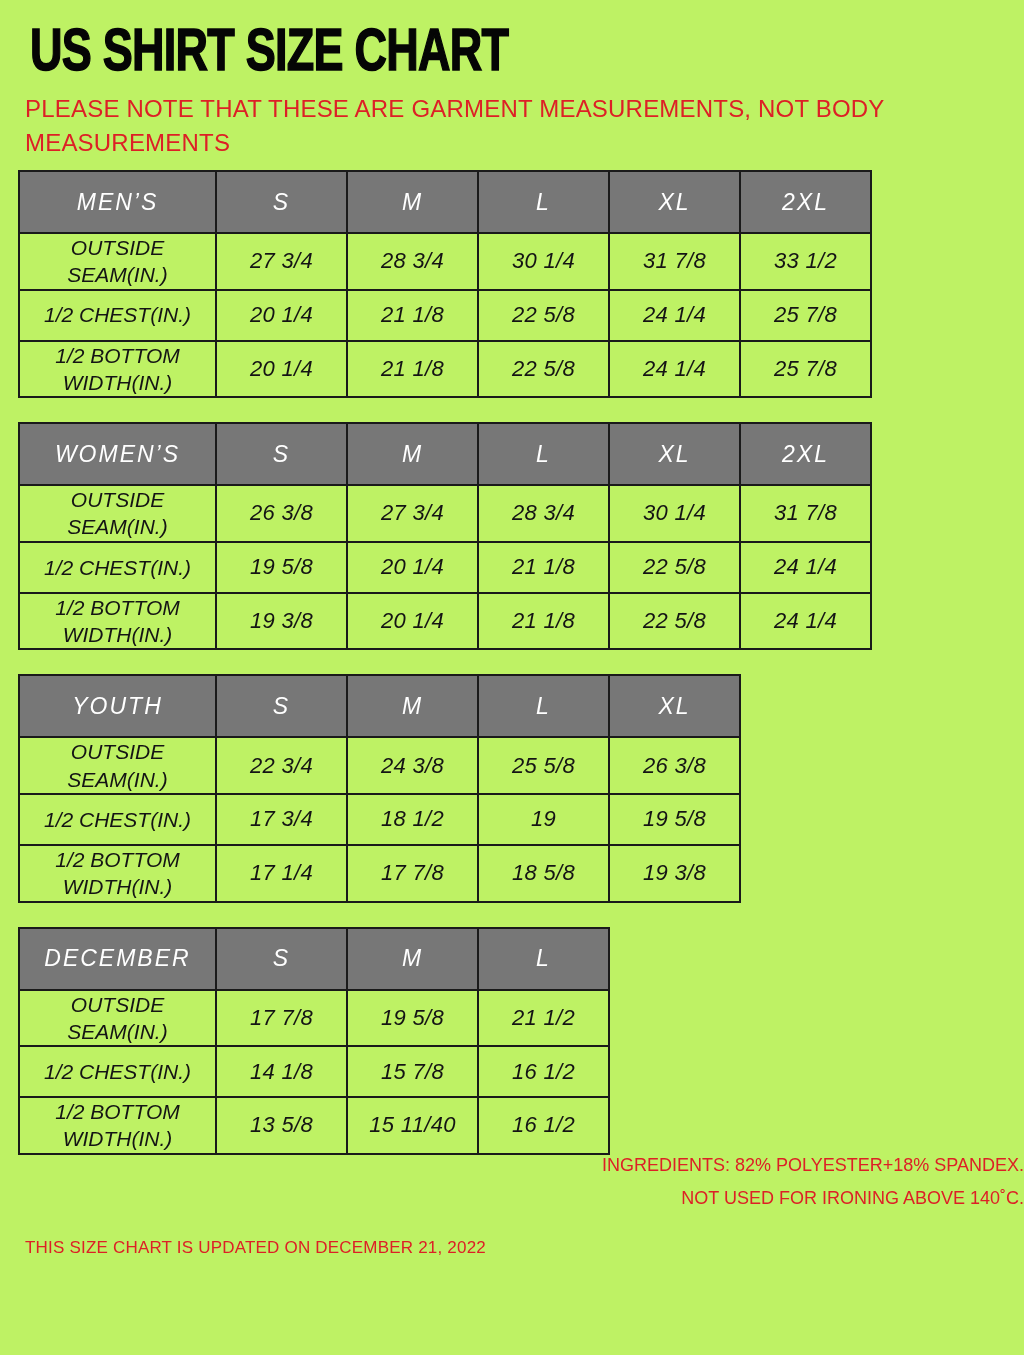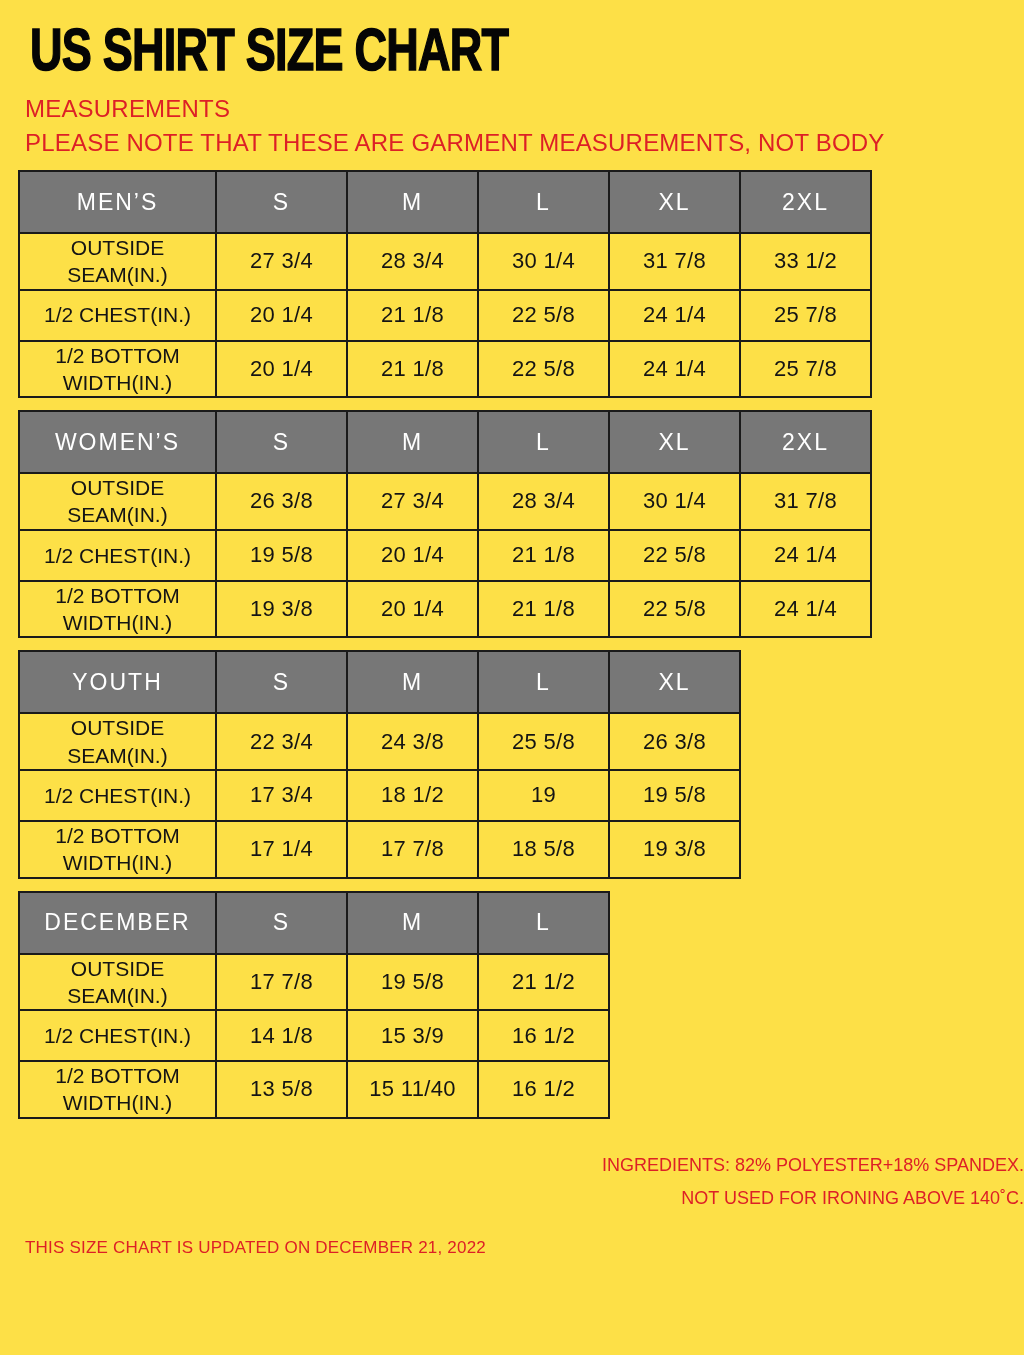--- a/index.html
+++ b/index.html
@@ -1,20 +1,20 @@
 <!DOCTYPE html>
 <html><head>
 <meta charset="utf-8">
 <style>
   html, body { margin: 0; padding: 0; background: #ffffff; }
   .page {
     position: relative;
     width: 1024px;
     height: 1355px;
-    background: #fde047;
+    background: #bef264;
     font-family: "Liberation Sans", sans-serif;
     overflow: hidden;
   }
 
   
   .title {
     position: absolute;
     left: 30px;
     top: 20px;
     font-size: 60px;
@@ -41,22 +41,23 @@
   }
 
   
   .tables {
     position: absolute;
     left: 18px;
     top: 170px;
   }
   table.size-table {
     border-collapse: collapse;
-    margin-bottom: 12px;
+    margin-bottom: 24px;
     table-layout: fixed;
+    font-style: italic;
   }
   table.size-table th, table.size-table td {
     border: 2px solid #1a1a1a;
     text-align: center;
     vertical-align: middle;
     padding: 0 2px;
     box-sizing: border-box;
   }
   table.size-table thead tr { height: 62px; }
   table.size-table tbody tr { height: 51px; }
@@ -107,22 +108,22 @@
   }
 </style>
 </head>
 <body>
 
 <div class="page">
 
   <div class="title">US SHIRT SIZE CHART</div>
 
   <div class="subtitle">
+    <div>PLEASE NOTE THAT THESE ARE GARMENT MEASUREMENTS, NOT BODY</div>
     <div>MEASUREMENTS</div>
-    <div>PLEASE NOTE THAT THESE ARE GARMENT MEASUREMENTS, NOT BODY</div>
   </div>
 
   <div class="tables" id="tables">
       <table class="size-table">
         <colgroup>
           <col class="label-col">
           <col class="data-col">
           <col class="data-col">
           <col class="data-col">
           <col class="data-col">
@@ -270,21 +271,21 @@
         <tbody>
           <tr>
             <th>OUTSIDE SEAM(IN.)</th>
             <td>17 7/8</td>
             <td>19 5/8</td>
             <td>21 1/2</td>
           </tr>
           <tr>
             <th>1/2 CHEST(IN.)</th>
             <td>14 1/8</td>
-            <td>15 3/9</td>
+            <td>15 7/8</td>
             <td>16 1/2</td>
           </tr>
           <tr>
             <th>1/2 BOTTOM WIDTH(IN.)</th>
             <td>13 5/8</td>
             <td>15 11/40</td>
             <td>16 1/2</td>
           </tr>
         </tbody>
       </table>

